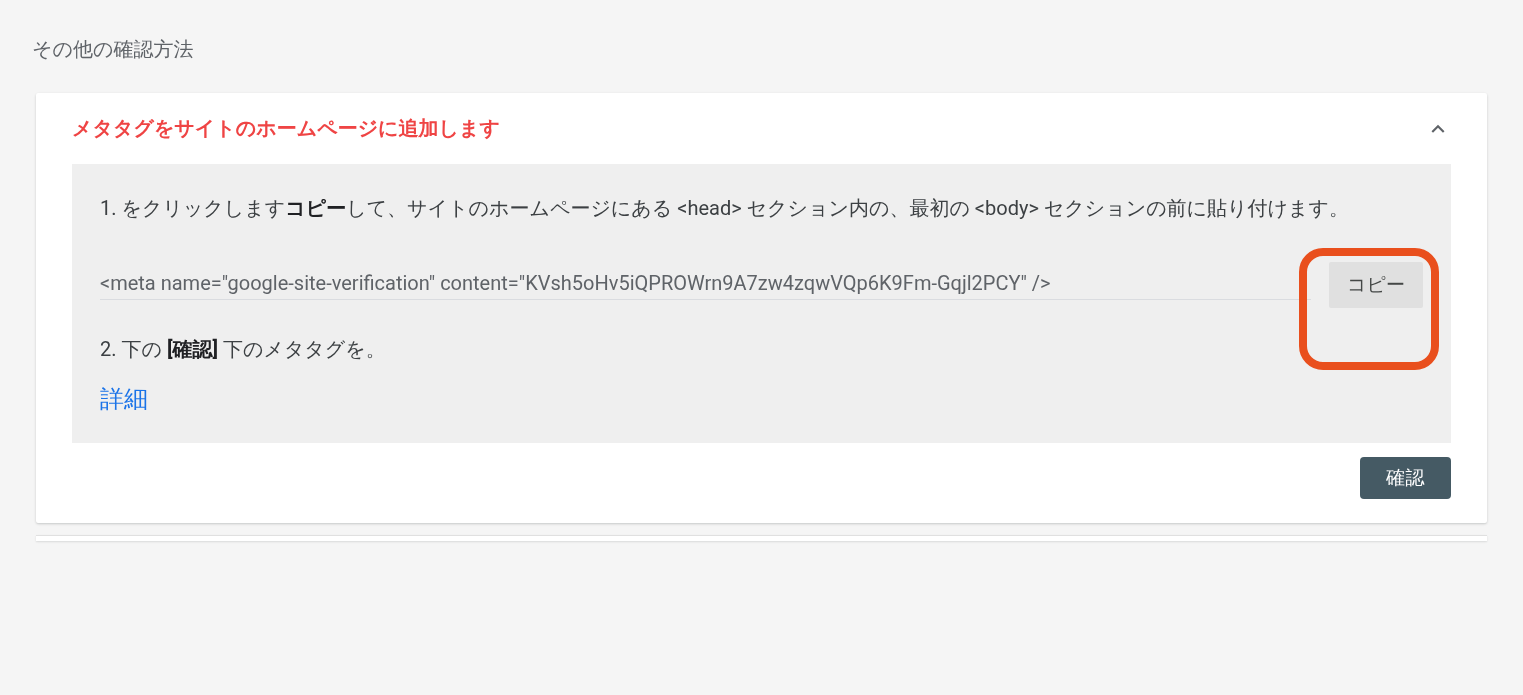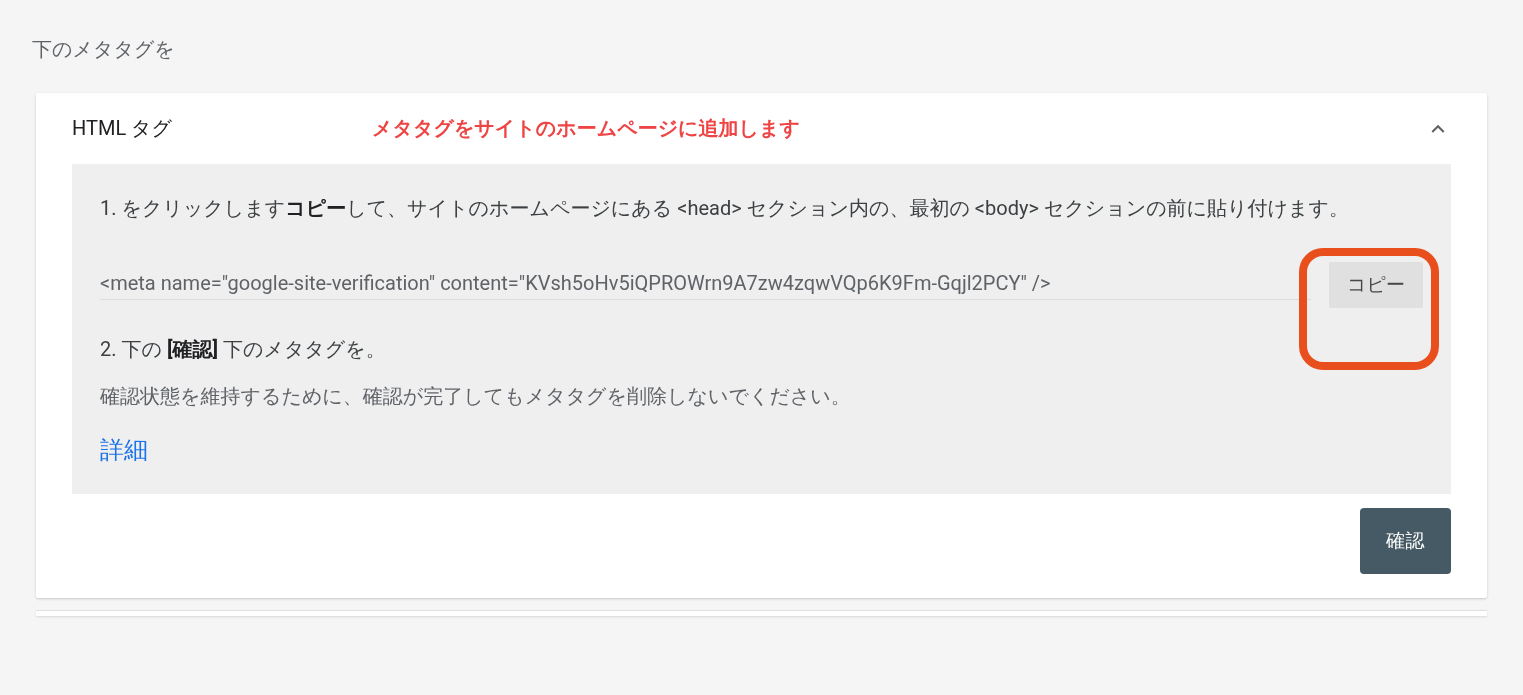--- a/index.html
+++ b/index.html
@@ -131,42 +131,41 @@
     .card-footer {
       display: flex;
       justify-content: flex-end;
       padding: 14px 36px 24px 36px;
     }
     .confirm-btn {
       background: #455a64;
       color: #fff;
       font-size: 19px;
       border: none;
-      padding: 20px 26px;
+      padding: 8px 26px;
       border-radius: 4px;
       cursor: pointer;
       font-family: inherit;
       letter-spacing: 0.5px;
     }
     .stub-card {
       background: #fff;
       margin: 12px 36px 0 36px;
       height: 6px;
       border-top: 1px solid #e0e0e0;
       box-shadow: 0 1px 2px rgba(60,64,67,.15);
     }
   </style>
 </head>
 <body>
 
-<div class="page-title">下のメタタグを</div>
+<div class="page-title">その他の確認方法</div>
 
 <div class="card">
   <div class="card-header">
-    <div class="card-header-title">HTML タグ</div>
     <div class="card-header-desc">メタタグをサイトのホームページに追加します</div>
     <span class="chevron">
       <svg viewBox="0 0 24 24">
           <path d="M7.41 15.41 12 10.83l4.59 4.58L18 14l-6-6-6 6z"></path>
         </svg>
     </span>
   </div>
 
   <div class="card-body">
     <div class="instruction-line">
@@ -177,21 +176,20 @@
       <div class="code-text">&lt;meta name="google-site-verification" content="KVsh5oHv5iQPROWrn9A7zw4zqwVQp6K9Fm-Gqjl2PCY" /&gt;</div>
       <button class="copy-btn">コピー</button>
     </div>
 
     <div class="highlight-box"></div>
 
     <div class="step2-line">
       <span>2. </span><span>下の </span><span class="bold">[確認]</span><span> 下のメタタグを。</span>
     </div>
 
-    <div class="note-line">確認状態を維持するために、確認が完了してもメタタグを削除しないでください。</div>
 
     <a href="#" class="details-link">詳細</a>
   </div>
 
   <div class="card-footer">
     <button class="confirm-btn">確認</button>
   </div>
 </div>
 
 <div class="stub-card"></div>

